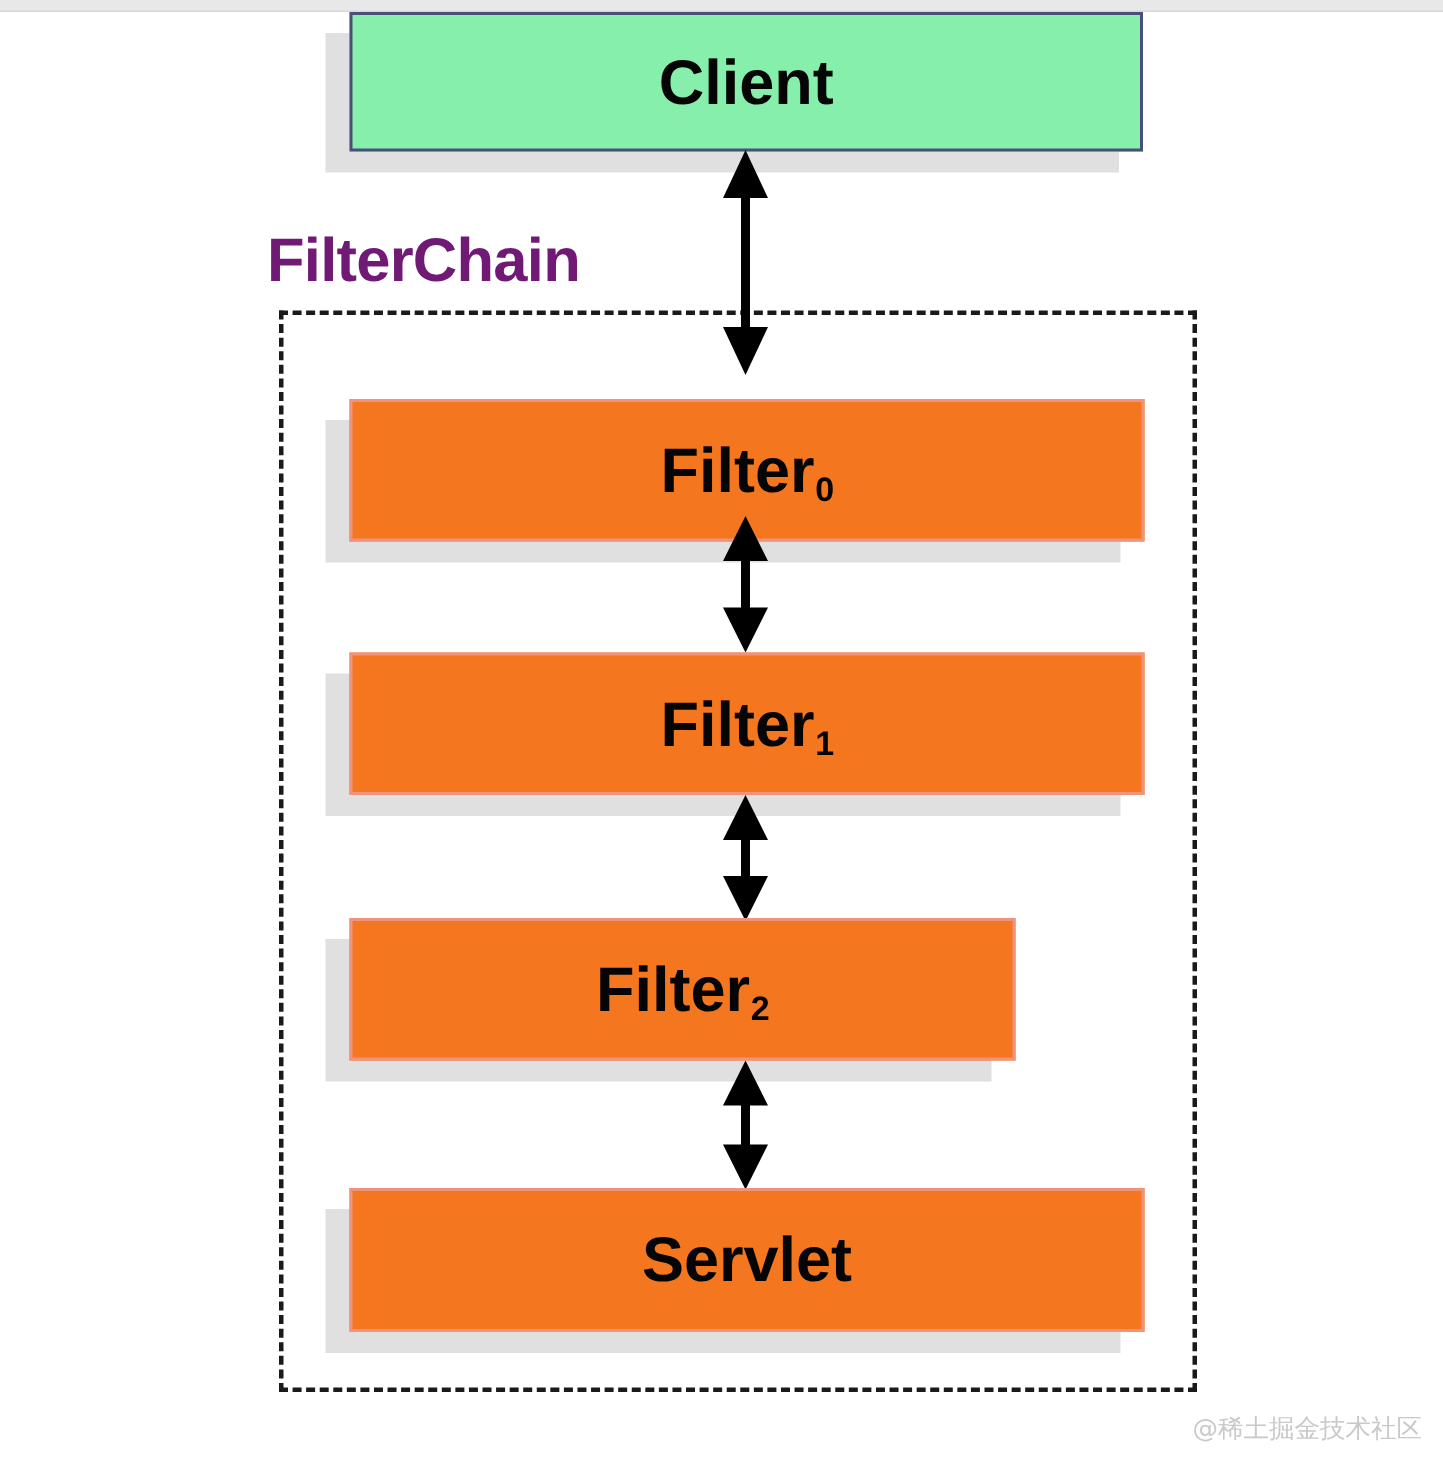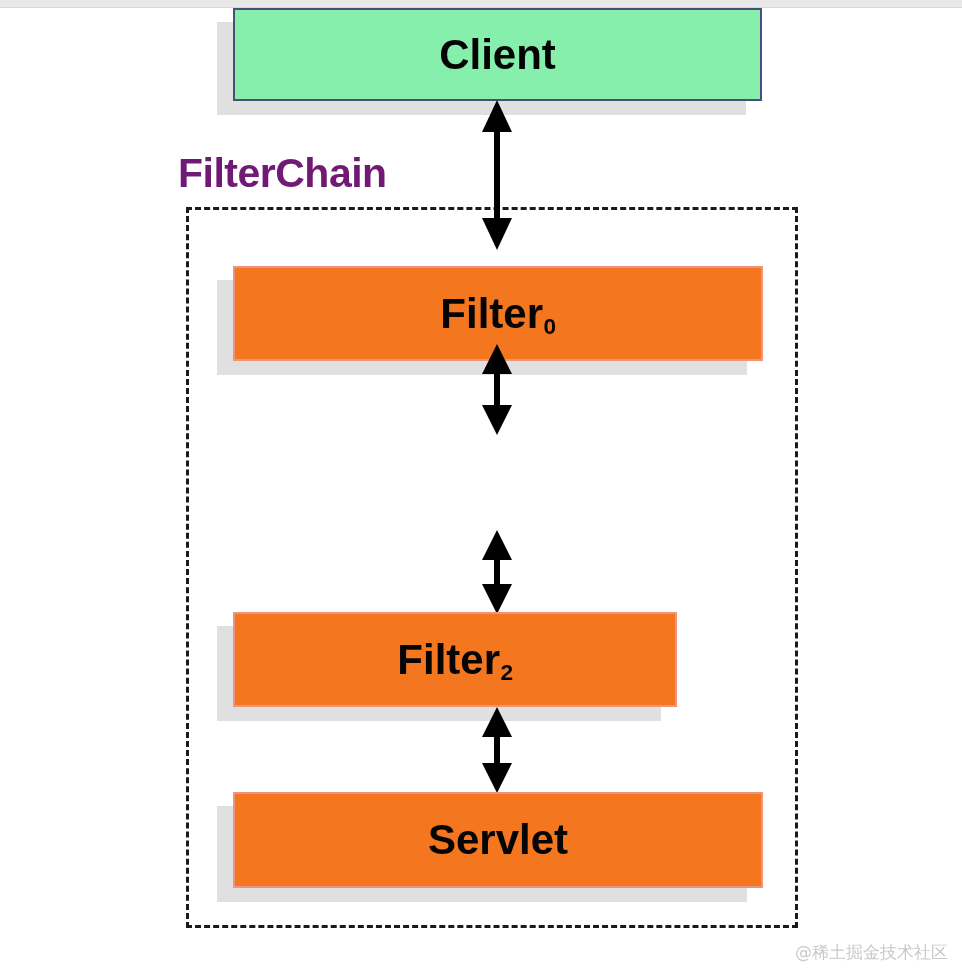--- a/index.html
+++ b/index.html
@@ -158,20 +158,26 @@
   </div>
 
   <div class="arrow" style="left:477px; top:344px;">
     <svg width="40" height="91" viewBox="0 0 40 91" xmlns="http://www.w3.org/2000/svg">
       <line x1="20" y1="20" x2="20" y2="71" stroke="#000000" stroke-width="6"></line>
       <polygon points="20,0 35,30 5,30" fill="#000000"></polygon>
       <polygon points="20,91 35,61 5,61" fill="#000000"></polygon>
     </svg>
   </div>
 
+  <div class="node node-orange" style="left:233px; top:435px; width:530px; height:95px;">
+    <div class="shadow"></div>
+    <div class="face">
+      <span class="label"><span>Filter</span><sub>1</sub></span>
+    </div>
+  </div>
 
   <div class="arrow" style="left:477px; top:530px;">
     <svg width="40" height="84" viewBox="0 0 40 84" xmlns="http://www.w3.org/2000/svg">
       <line x1="20" y1="20" x2="20" y2="64" stroke="#000000" stroke-width="6"></line>
       <polygon points="20,0 35,30 5,30" fill="#000000"></polygon>
       <polygon points="20,84 35,54 5,54" fill="#000000"></polygon>
     </svg>
   </div>
 
   <div class="node node-orange" style="left:233px; top:612px; width:444px; height:95px;">

